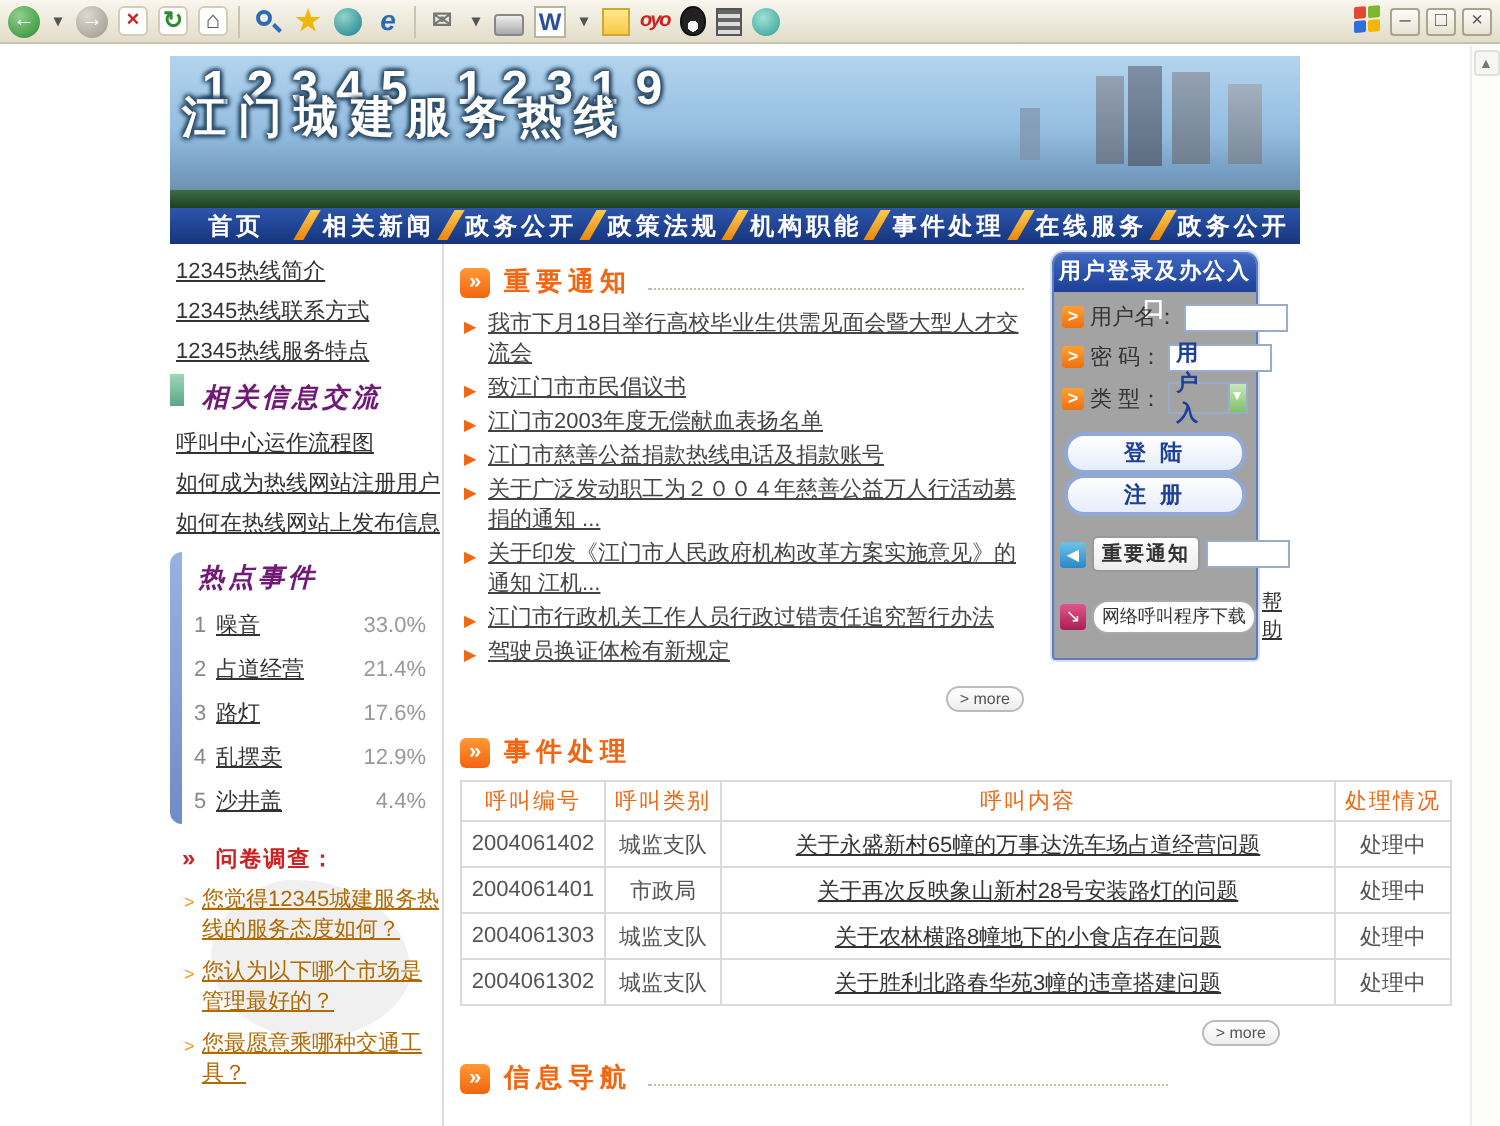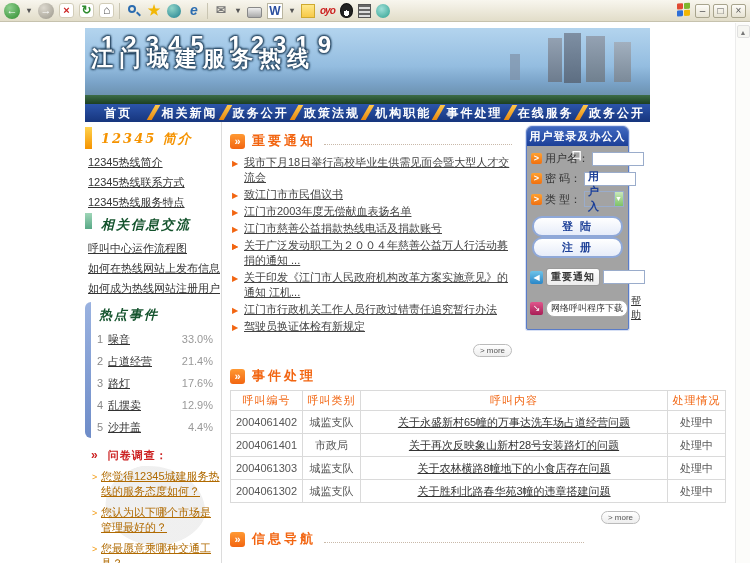--- a/index.html
+++ b/index.html
@@ -82,21 +82,21 @@
              transform:skewX(-30deg); flex:0 0 auto; }
 
   .main { display:flex; align-items:flex-start; }
 
   
   .sidebar { width:136px; padding-top:4px; position:relative; flex:0 0 auto; }
   .sb-head { position:relative; font-family:"DejaVu Serif",serif; font-style:italic; font-weight:bold;
              font-size:13px; padding:4px 0 4px 16px; letter-spacing:2px; white-space:nowrap; }
   .sb-bar { position:absolute; left:0; top:1px; width:7px; height:22px; }
   .h-orange { color:#f59300; } .bar-orange { background:linear-gradient(#ffd24d,#f59300); }
-  .h-teal { color:#14532d; }  .bar-teal { background:linear-gradient(#9fd6b8,#58a886); height:16px; }
+  .h-teal { color:#701a75; }  .bar-teal { background:linear-gradient(#9fd6b8,#58a886); height:16px; }
   .sb-links { padding-left:3px; }
   .sb-link { font-size:11px; color:#333; text-decoration:underline; line-height:20px;
              display:block; cursor:pointer; white-space:nowrap; }
   .hot { position:relative; margin-top:4px; }
   .hot-band { position:absolute; left:0; top:0; width:6px; height:100%;
               background:linear-gradient(#9ab2e0,#6e8cc8); border-radius:8px 0 0 8px; }
   .hot-item { display:flex; font-size:11px; line-height:22px; padding-left:12px; align-items:center; }
   .hot-rank { color:#888; width:11px; flex:0 0 auto; }
   .hot-label { color:#333; text-decoration:underline; cursor:pointer; }
   .hot-pct { margin-left:auto; color:#999; padding-right:8px; }
@@ -242,38 +242,34 @@
     <span class="nav-item">事件处理</span>
     <span class="nav-sep"></span>
     <span class="nav-item">在线服务</span>
     <span class="nav-sep"></span>
     <span class="nav-item">政务公开</span>
   </div>
 
   <div class="main">
 
     <div class="sidebar">
-      <div class="sb-head h-orange">
-        <span class="sb-bar bar-orange"></span>
-        <span>12345 简介</span>
-      </div>
       <div class="sb-links">
         <span class="sb-link">12345热线简介</span>
         <span class="sb-link">12345热线联系方式</span>
         <span class="sb-link">12345热线服务特点</span>
       </div>
 
       <div class="sb-head h-teal">
         <span class="sb-bar bar-teal"></span>
         <span>相关信息交流</span>
       </div>
       <div class="sb-links">
         <span class="sb-link">呼叫中心运作流程图</span>
+        <span class="sb-link">如何成为热线网站注册用户</span>
         <span class="sb-link">如何在热线网站上发布信息</span>
-        <span class="sb-link">如何成为热线网站注册用户</span>
       </div>
 
       <div class="hot">
         <span class="hot-band"></span>
         <div class="sb-head h-teal" style="padding-left:14px;">
           <span>热点事件</span>
         </div>
         <div class="hot-item">
           <span class="hot-rank">1</span>
           <span class="hot-label">噪音</span>

